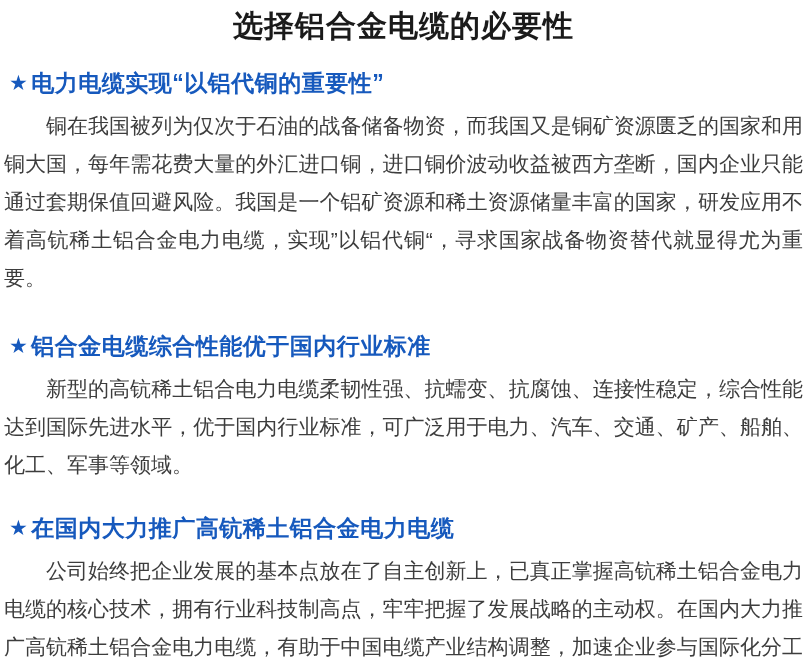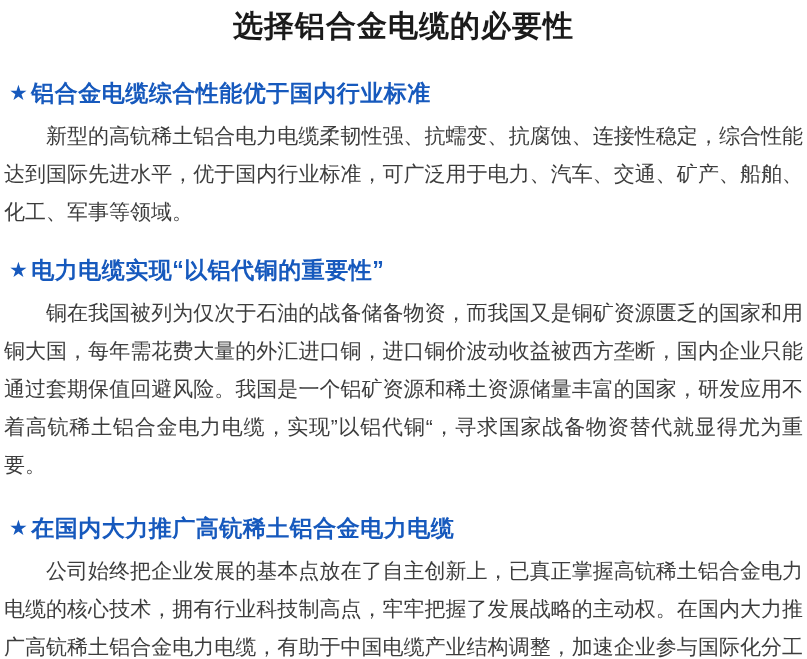--- a/index.html
+++ b/index.html
@@ -55,32 +55,32 @@
   .section-2 .section-heading { margin-top: 34px; }
   .section-3 .section-heading { margin-top: 29px; }
 </style>
 </head>
 <body>
 
 <div class="page">
 
   <h1 class="doc-title">选择铝合金电缆的必要性</h1>
 
+  <div class="section section-1">
+    <h2 class="section-heading">
+      <span class="star">★</span><span>电力电缆实现“以铝代铜的重要性”</span>
+    </h2>
+    <p class="section-body">铜在我国被列为仅次于石油的战备储备物资，而我国又是铜矿资源匮乏的国家和用铜大国，每年需花费大量的外汇进口铜，进口铜价波动收益被西方垄断，国内企业只能通过套期保值回避风险。我国是一个铝矿资源和稀土资源储量丰富的国家，研发应用不着高钪稀土铝合金电力电缆，实现”以铝代铜“，寻求国家战备物资替代就显得尤为重要。</p>
+  </div>
+
   <div class="section section-2">
     <h2 class="section-heading">
       <span class="star">★</span><span>铝合金电缆综合性能优于国内行业标准</span>
     </h2>
     <p class="section-body">新型的高钪稀土铝合电力电缆柔韧性强、抗蠕变、抗腐蚀、连接性稳定，综合性能达到国际先进水平，优于国内行业标准，可广泛用于电力、汽车、交通、矿产、船舶、化工、军事等领域。</p>
-  </div>
-
-  <div class="section section-1">
-    <h2 class="section-heading">
-      <span class="star">★</span><span>电力电缆实现“以铝代铜的重要性”</span>
-    </h2>
-    <p class="section-body">铜在我国被列为仅次于石油的战备储备物资，而我国又是铜矿资源匮乏的国家和用铜大国，每年需花费大量的外汇进口铜，进口铜价波动收益被西方垄断，国内企业只能通过套期保值回避风险。我国是一个铝矿资源和稀土资源储量丰富的国家，研发应用不着高钪稀土铝合金电力电缆，实现”以铝代铜“，寻求国家战备物资替代就显得尤为重要。</p>
   </div>
 
   <div class="section section-3">
     <h2 class="section-heading">
       <span class="star">★</span><span>在国内大力推广高钪稀土铝合金电力电缆</span>
     </h2>
     <p class="section-body">公司始终把企业发展的基本点放在了自主创新上，已真正掌握高钪稀土铝合金电力电缆的核心技术，拥有行业科技制高点，牢牢把握了发展战略的主动权。在国内大力推广高钪稀土铝合金电力电缆，有助于中国电缆产业结构调整，加速企业参与国际化分工的进程，扩大出口创汇，促进民族品牌做大做强，为实现中国制造业转型升级，由“中国制造”向“中国创造”的转变做出更大的贡献。</p>
   </div>
 
 </div>

